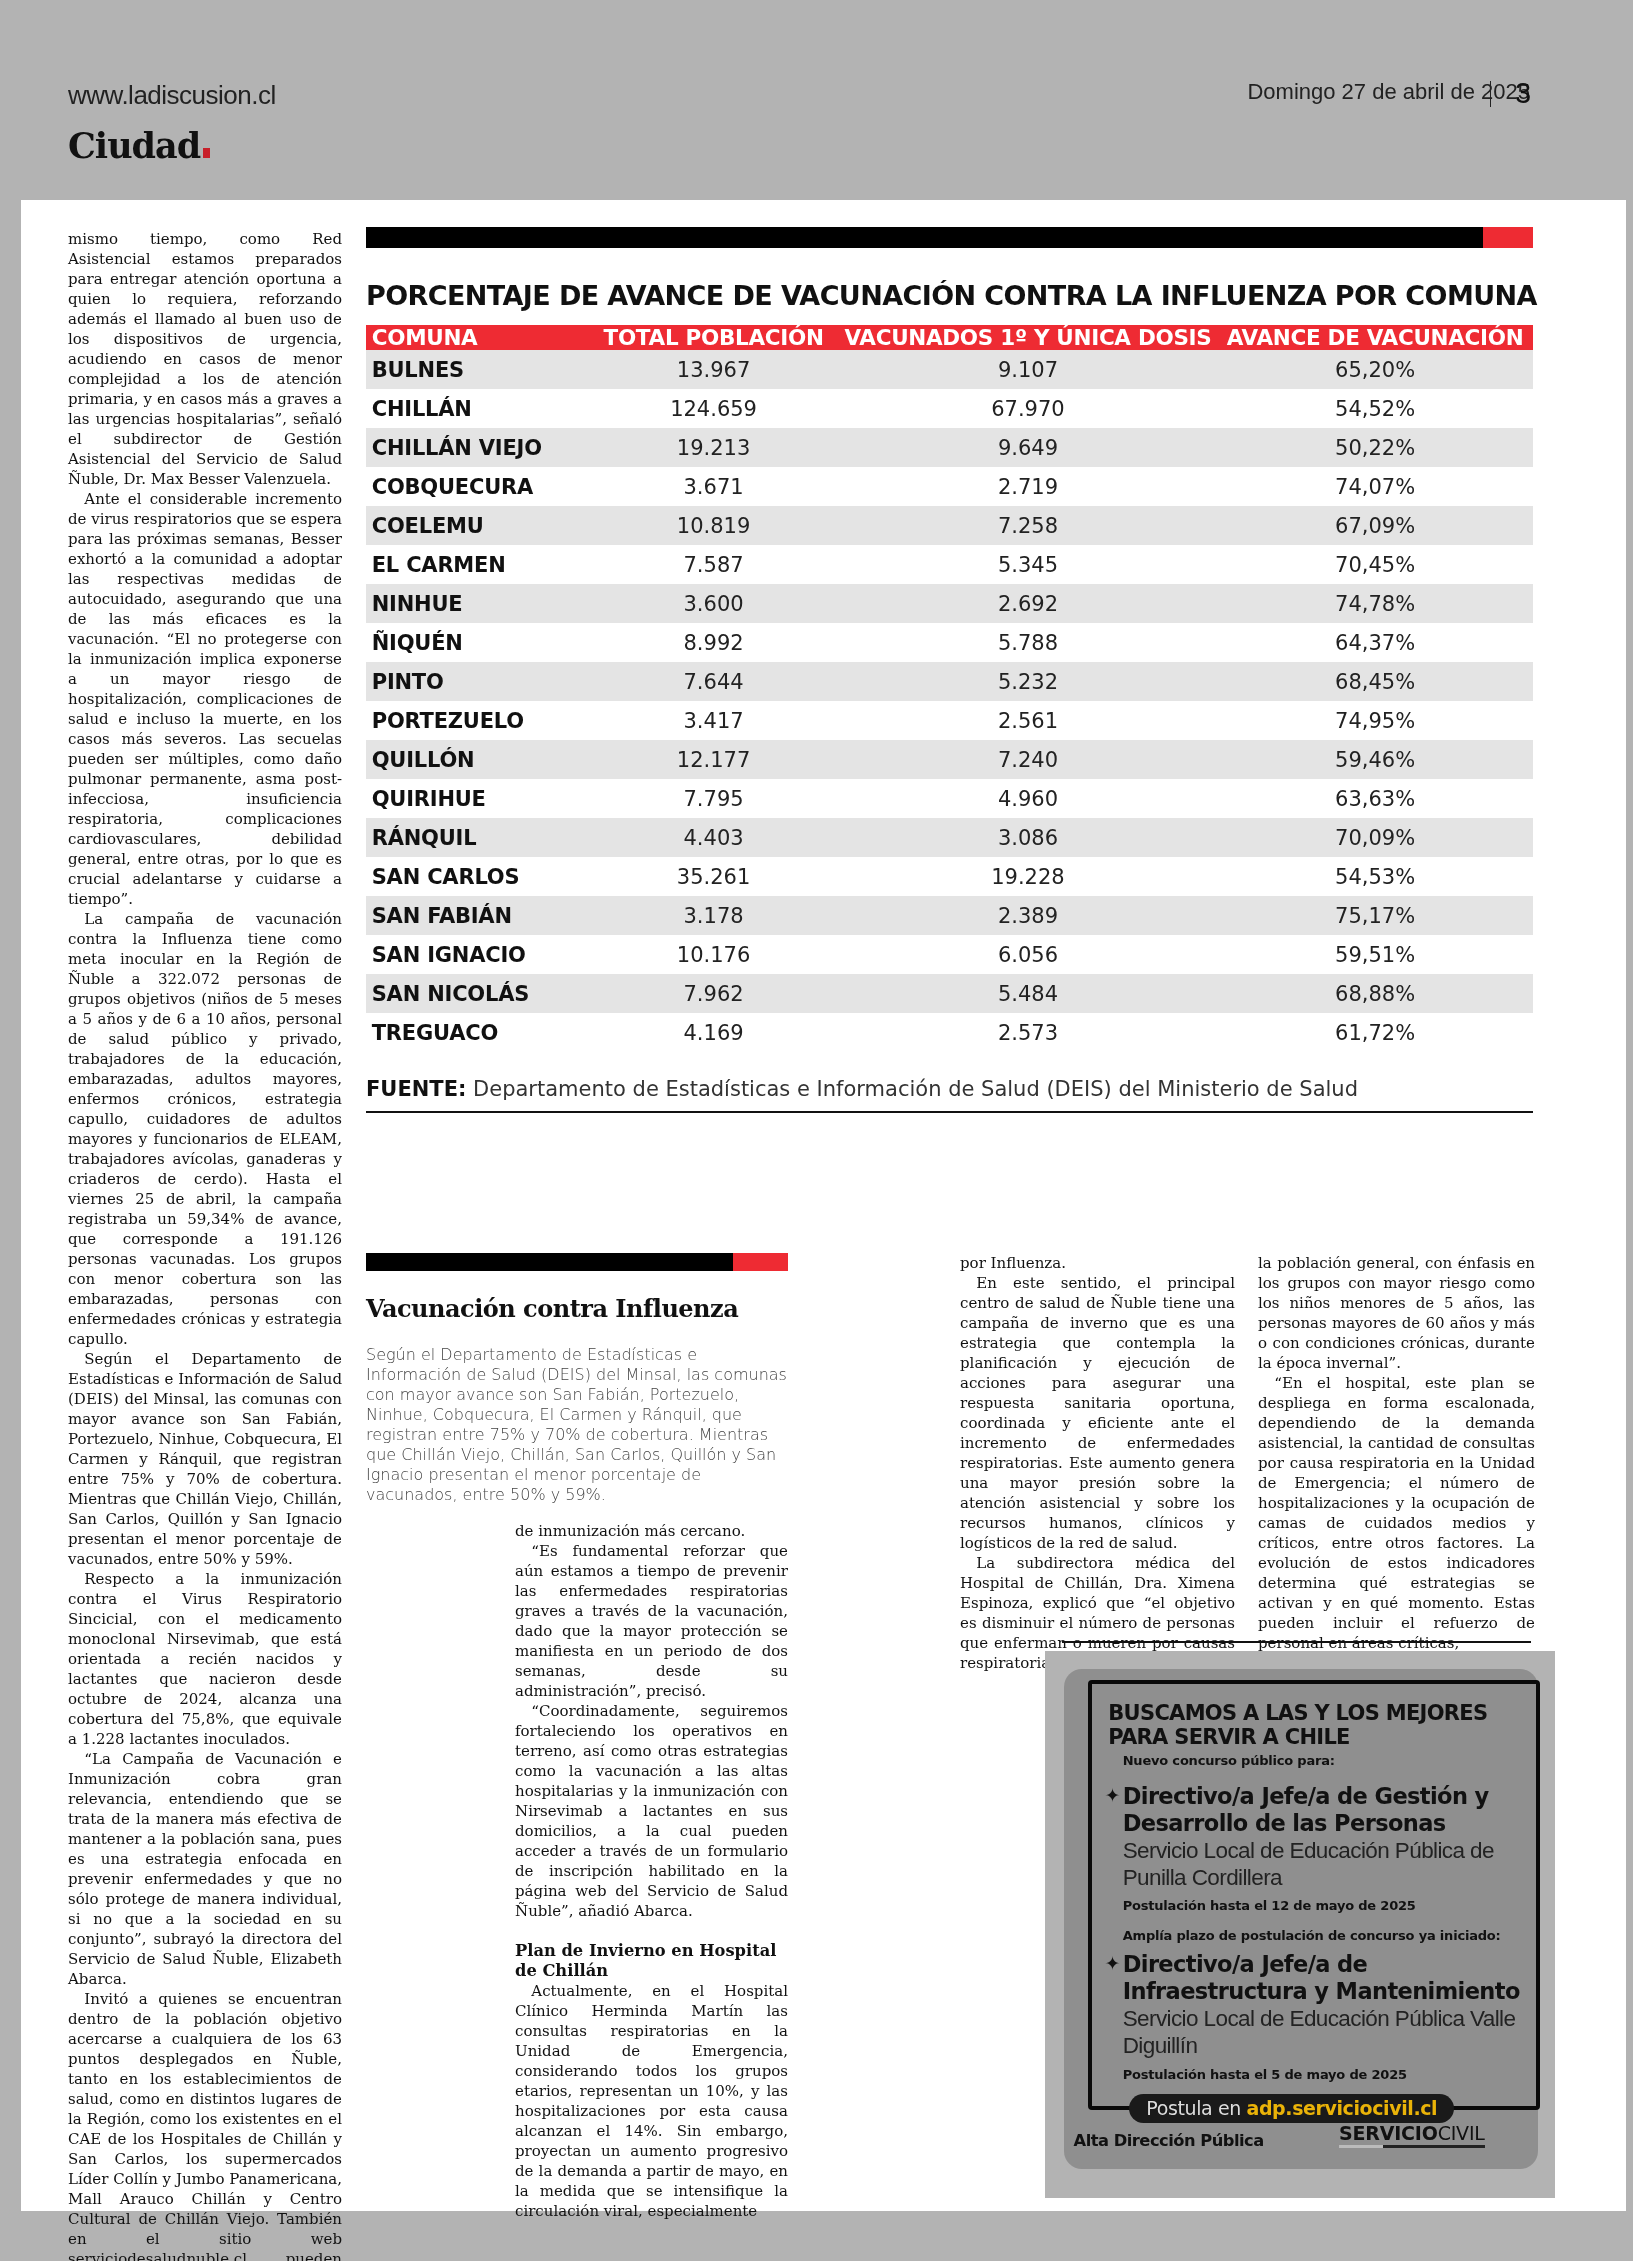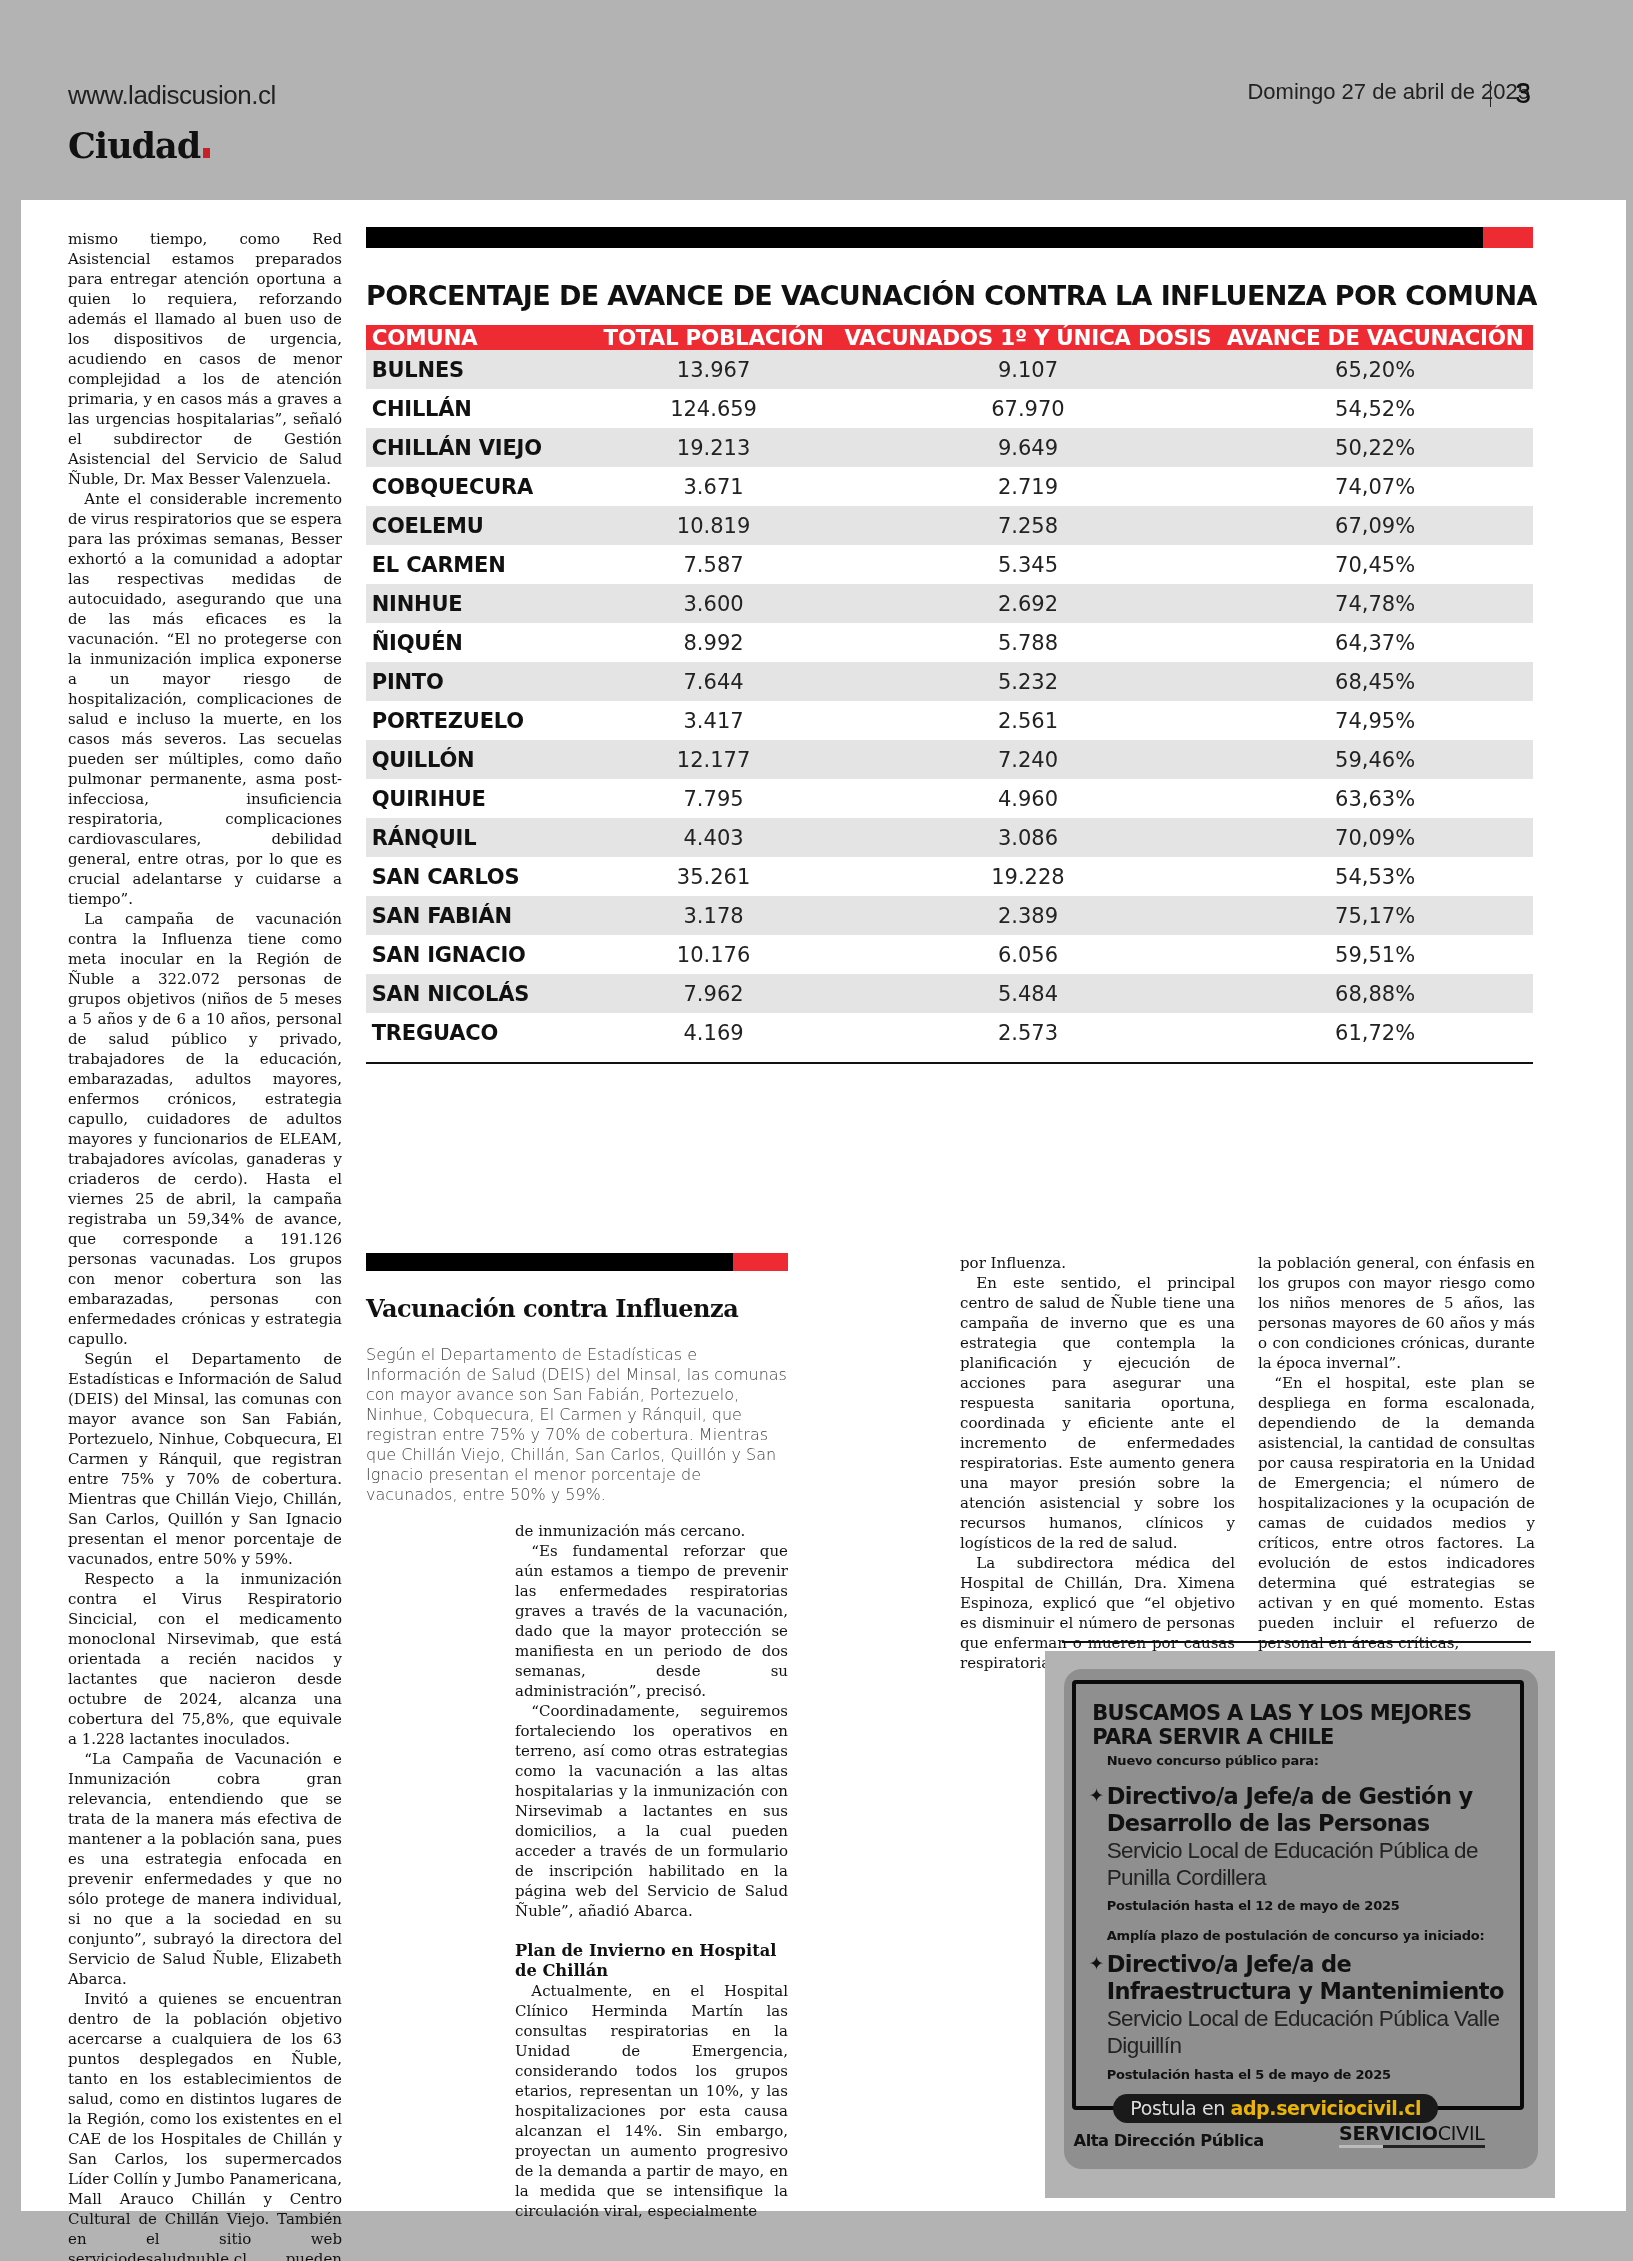--- a/index.html
+++ b/index.html
@@ -47,21 +47,21 @@
 
   .sidebar { position: absolute; left: 366px; top: 1253px; width: 422px; }
   .sidebar .bar { height: 18px; }
   .sidebar .bar .blk, .sidebar .bar .red { height: 18px; }
   .sidebar h3 { font-family: "DejaVu Serif", serif; font-weight: bold; font-size: 24px; margin: 23px 0 0 0; letter-spacing: -0.5px; color: #111; }
   .sidebar p { font-family: "DejaVu Sans", sans-serif; font-size: 16px; line-height: 20px; color: #444; margin: 22px 0 0 0; font-weight: 300; }
 
   .ad-rule { position: absolute; left: 1062px; top: 1641px; width: 469px; height: 2.4px; background: #111; }
   .ad { position: absolute; left: 1045px; top: 1651px; width: 510px; height: 547px; background: #b3b3b3; }
   .ad-inner { position: absolute; left: 19px; top: 18px; width: 474px; height: 500px; background: #8f8f8f; border-radius: 18px 18px 18px 18px; }
-  .ad-box { position: absolute; left: 8px; top: 10.5px; width: 434px; height: 430px; border: 4.8px solid #0a0a0a; border-radius: 4px; padding: 17px 11.5px 0 16.3px; box-sizing: border-box; width: 452px; }
+  .ad-box { position: absolute; left: 24px; top: 10.5px; width: 434px; height: 430px; border: 4.8px solid #0a0a0a; border-radius: 4px; padding: 17px 11.5px 0 16.3px; box-sizing: border-box; width: 452px; }
   .ad-head { font-family: "DejaVu Sans", sans-serif; font-weight: bold; font-size: 21px; line-height: 24px; color: #111; letter-spacing: -0.7px; }
   .ad-sub { font-family: "DejaVu Sans", sans-serif; font-weight: bold; font-size: 13px; color: #111; margin: 4.8px 0 0 14.4px; letter-spacing: -0.2px; }
   .ad-item { margin-top: 14.4px; position: relative; padding-left: 14.4px; }
   .ad-item .star { position: absolute; left: -3.8px; top: 1px; font-size: 19px; color: #111; }
   .ad-item .role { font-family: "DejaVu Sans", sans-serif; font-weight: bold; font-size: 22.5px; line-height: 27px; color: #111; letter-spacing: -0.6px; }
   .ad-item .org { font-family: Liberation Sans, sans-serif; font-size: 22.5px; line-height: 27px; color: #222; letter-spacing: -0.6px; }
   .ad-item .deadline { font-family: "DejaVu Sans", sans-serif; font-weight: bold; font-size: 13px; color: #111; margin-top: 7.7px; letter-spacing: -0.2px; }
   .ad-extend { font-family: "DejaVu Sans", sans-serif; font-weight: bold; font-size: 13px; color: #111; margin: 14.4px 0 0 14.4px; letter-spacing: -0.2px; }
   .ad-cta { margin: 12.4px 0 0 21px; width: 325px; height: 29px; border-radius: 14.4px; background: #1a1a1a; color: #ddd; font-family: "DejaVu Sans", sans-serif; font-size: 19px; line-height: 29px; text-align: center; letter-spacing: -0.4px; }
   .ad-cta b { color: #eab308; }
@@ -210,20 +210,21 @@
           <td class="num">68,88%</td>
         </tr>
         <tr>
           <td class="comuna">TREGUACO</td>
           <td class="num">4.169</td>
           <td class="num">2.573</td>
           <td class="num">61,72%</td>
         </tr>
       </tbody>
   </table>
+  <div class="source"><b>FUENTE:</b> <span>Departamento de Estadísticas e Información de Salud (DEIS) del Ministerio de Salud</span></div>
   <div class="rule-thick"></div>
 </div>
 
 <div class="sidebar">
   <div class="bar">
     <div class="blk" style="width:368px"></div>
     <div class="red" style="width:55px"></div>
   </div>
   <h3>Vacunación contra Influenza</h3>
   <p>Según el Departamento de Estadísticas e Información de Salud (DEIS) del Minsal, las comunas con mayor avance son San Fabián, Portezuelo, Ninhue, Cobquecura, El Carmen y Ránquil, que registran entre 75% y 70% de cobertura. Mientras que Chillán Viejo, Chillán, San Carlos, Quillón y San Ignacio presentan el menor porcentaje de vacunados, entre 50% y 59%.</p>

